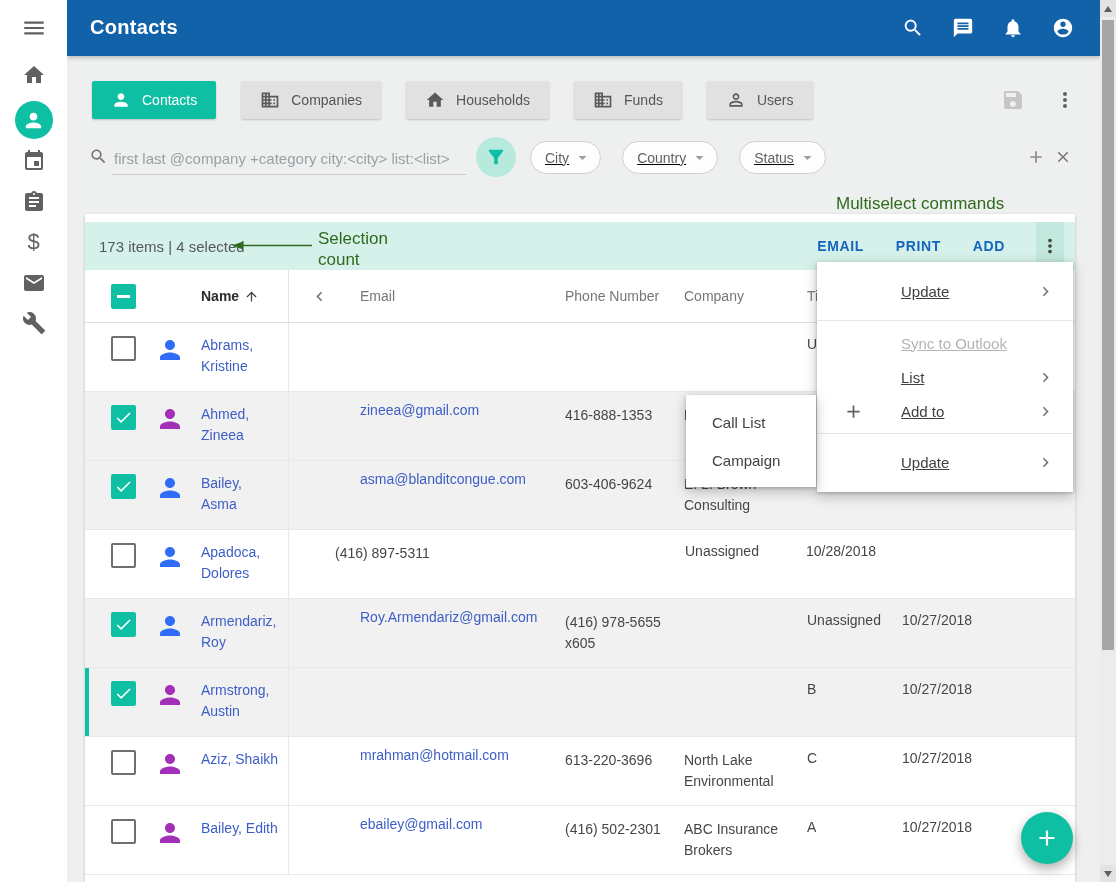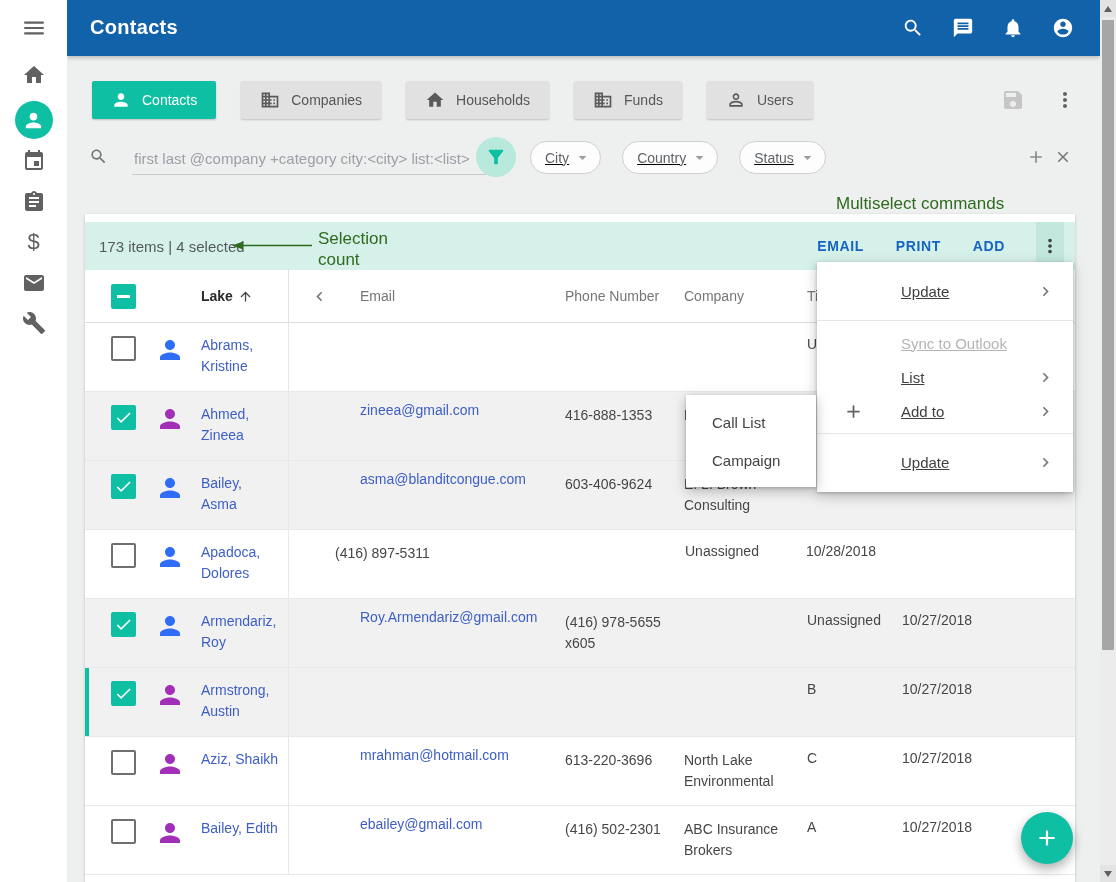--- a/index.html
+++ b/index.html
@@ -35,21 +35,21 @@
        color:#565656;font-size:14px;font-weight:500;border-radius:2px;box-shadow:0 1px 2px rgba(0,0,0,.2);cursor:pointer;}
   .tab .icn{color:#5a5a5a;}
   .tab.active{background:var(--accent);color:#fff;}
   .tab.active .icn{color:#fff;}
   .view-save{position:absolute;left:1001px;top:88px;color:#c6c6c6;cursor:pointer;z-index:3;}
   .view-kebab{position:absolute;left:1053px;top:88px;color:#5f6368;cursor:pointer;z-index:3;}
 
   
   .search-icon{position:absolute;left:89px;top:147px;color:#757575;z-index:3;}
   .search-input{position:absolute;left:112px;top:142px;width:350px;height:30px;border:none;outline:none;
-    border-bottom:1px solid #c9c9c9;background:transparent;font-size:15px;font-family:"Liberation Sans",sans-serif;color:#b91c1c;z-index:3;margin-left:20px;}
+    border-bottom:1px solid #c9c9c9;background:transparent;font-size:15px;font-family:"Liberation Sans",sans-serif;color:#b91c1c;z-index:3;}
   .search-input::placeholder{color:#9aa0a6;}
   .filter-btn{position:absolute;left:476px;top:137px;width:40px;height:40px;border-radius:50%;background:#b7eadc;
     display:flex;align-items:center;justify-content:center;color:var(--accent);cursor:pointer;z-index:3;}
   .chips{position:absolute;left:530px;top:141px;display:flex;gap:21px;z-index:3;text-decoration:underline;}
   .chip{height:33px;box-sizing:border-box;border:1px solid #cfcfcf;border-radius:17px;background:#fdfdfd;
     display:inline-flex;align-items:center;gap:4px;padding:0 8px 0 14px;color:#5f6368;font-size:14px;cursor:pointer;}
   .chip .icn{color:#9e9e9e;}
   .chips-add{position:absolute;left:1026px;top:147px;color:#8a8a8a;cursor:pointer;z-index:3;}
   .chips-clear{position:absolute;left:1054px;top:148px;color:#757575;cursor:pointer;z-index:3;}
 
@@ -348,21 +348,21 @@
   </div>
 
   <div class="tgrid thead">
     <div>
         <span class="cb on">
           <span class="bar"></span>
         </span>
       </div>
     <div></div>
     <div class="th-name">
-      <span>Lake</span>
+      <span>Name</span>
       <span class="icn" style="width:15px;height:15px;color:#424242;" id="sort-glyph">
           <svg viewBox="0 0 24 24">
             <path d="M4 12l1.41 1.41L11 7.83V20h2V7.83l5.58 5.58L20 12l-8-8-8 8z"></path>
           </svg>
         </span>
     </div>
     <div class="th-chev">
         <span class="icn" style="width:19px;height:19px;" id="chev-left-glyph">
           <svg viewBox="0 0 24 24">
             <path d="M15.41 7.41 14 6l-6 6 6 6 1.41-1.41L10.83 12z"></path>

